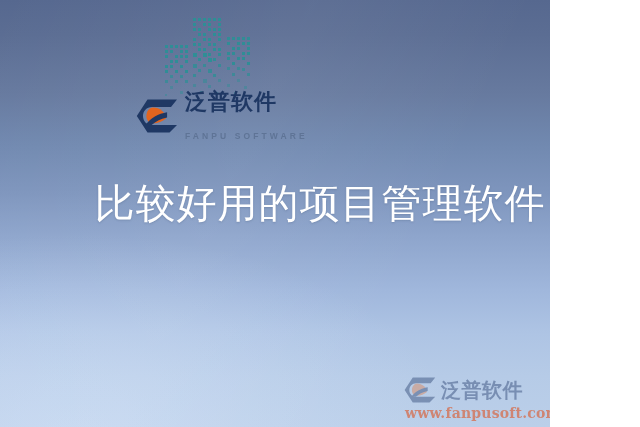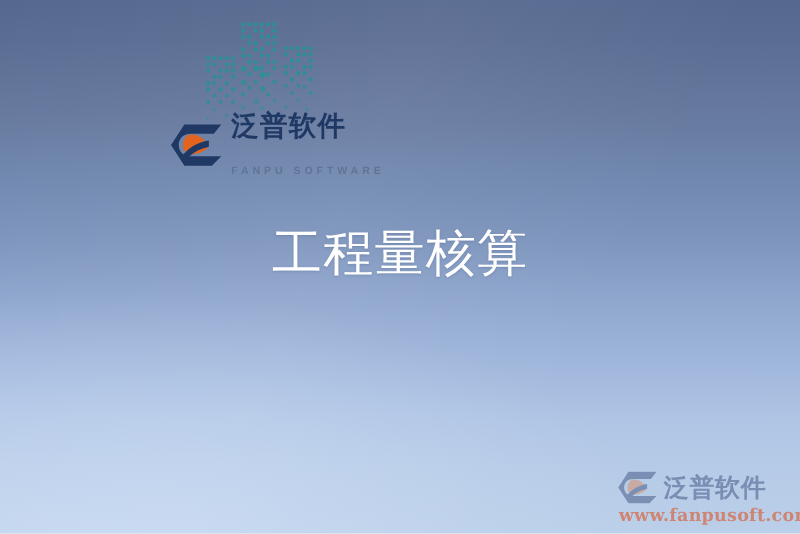--- a/index.html
+++ b/index.html
@@ -2,21 +2,21 @@
 <html><head>
 <meta charset="utf-8">
 <style>
   html, body {
     margin: 0;
     padding: 0;
     background: #ffffff;
   }
   #stage {
     position: relative;
-    width: 640px;
+    width: 550px;
     height: 427px;
     overflow: hidden;
     font-family: "Liberation Sans", sans-serif;
     
     background:
       linear-gradient(to bottom,
         #56688f 0%,
         #5b6d93 8%,
         #677a9f 22%,
         #7189b0 34%,
@@ -302,21 +302,21 @@
       <path d="M9.6 25.9 C14.5 19.2 22.2 14.6 31.1 13.3
                L31.1 18.4 C24.4 19.9 19.2 22.6 15.6 25.9 Z" fill="#1f3864"></path>
     </svg>
     <div id="logo-words">
       <div id="logo-cn">泛普软件</div>
       <div id="logo-en">FANPU SOFTWARE</div>
     </div>
   </div>
 
   <div id="headline">
-    <span class="ln">工程量核算</span>
+    <span class="ln">比较好用的项目管理软件</span>
   </div>
 
   <div id="watermark">
     <div id="wm-row">
       <svg id="wm-mark" viewBox="0 0 42 34" xmlns="http://www.w3.org/2000/svg" aria-hidden="true">
         <path d="M11.5 0.5 L41 0.5 L35 8 L16 8 C10.5 8 7 12 7 17
                  C7 22 10.5 26 16 26 L41 26 L33.5 33.5 L11.5 33.5
                  L0.8 17 Z" fill="#3d5480"></path>
         <path d="M17 8.6 C24 8.6 29.4 13.3 30 19.6
                  C26.5 22.6 22 24.4 17.2 24.4

